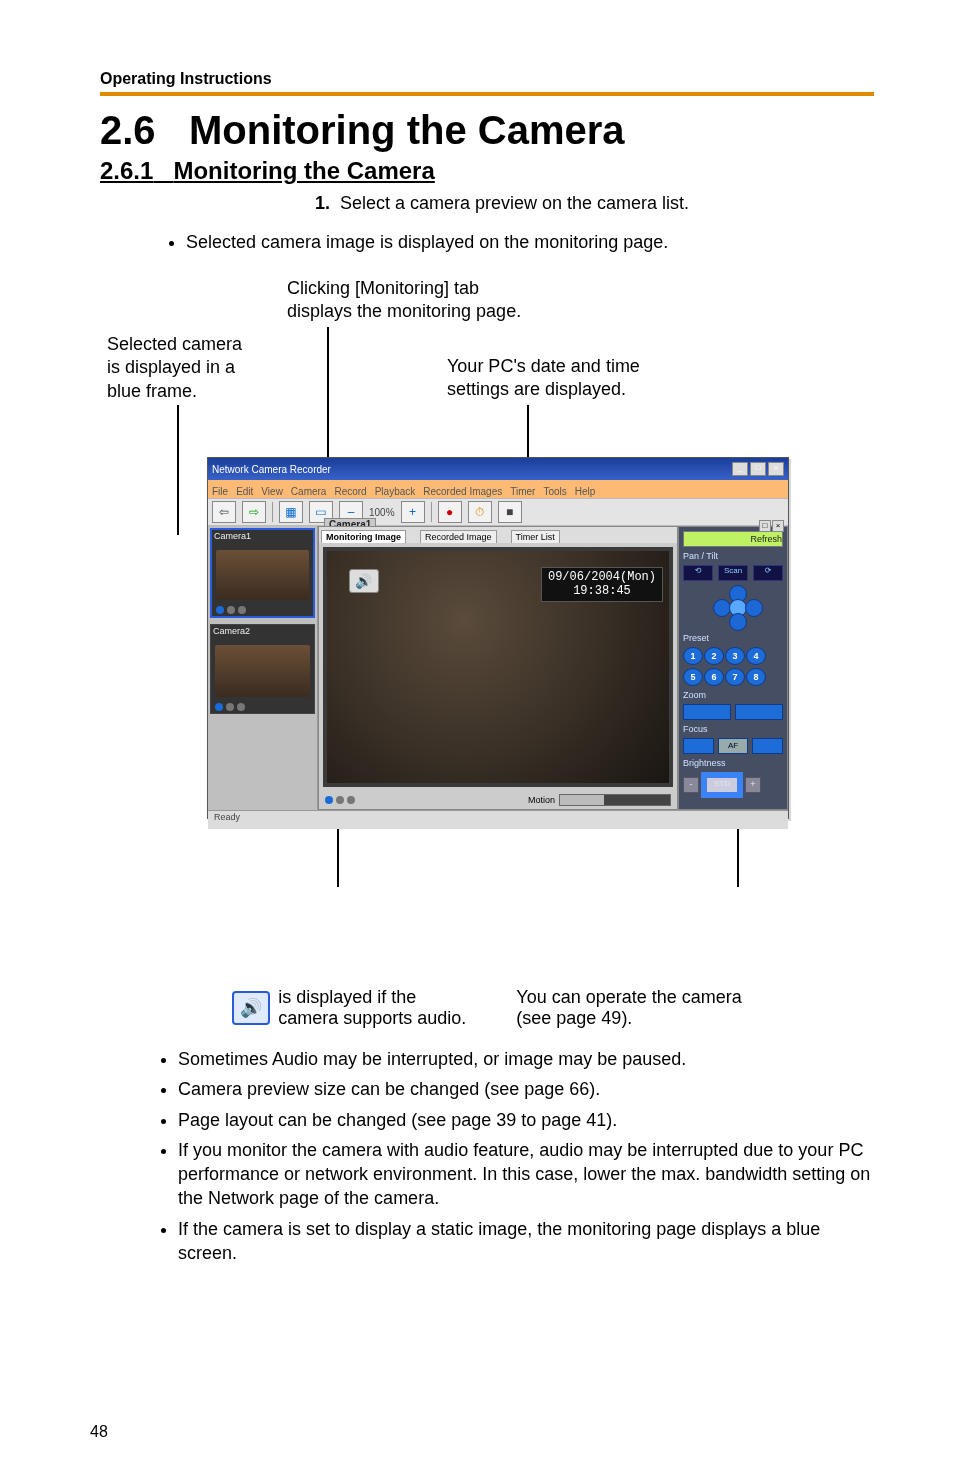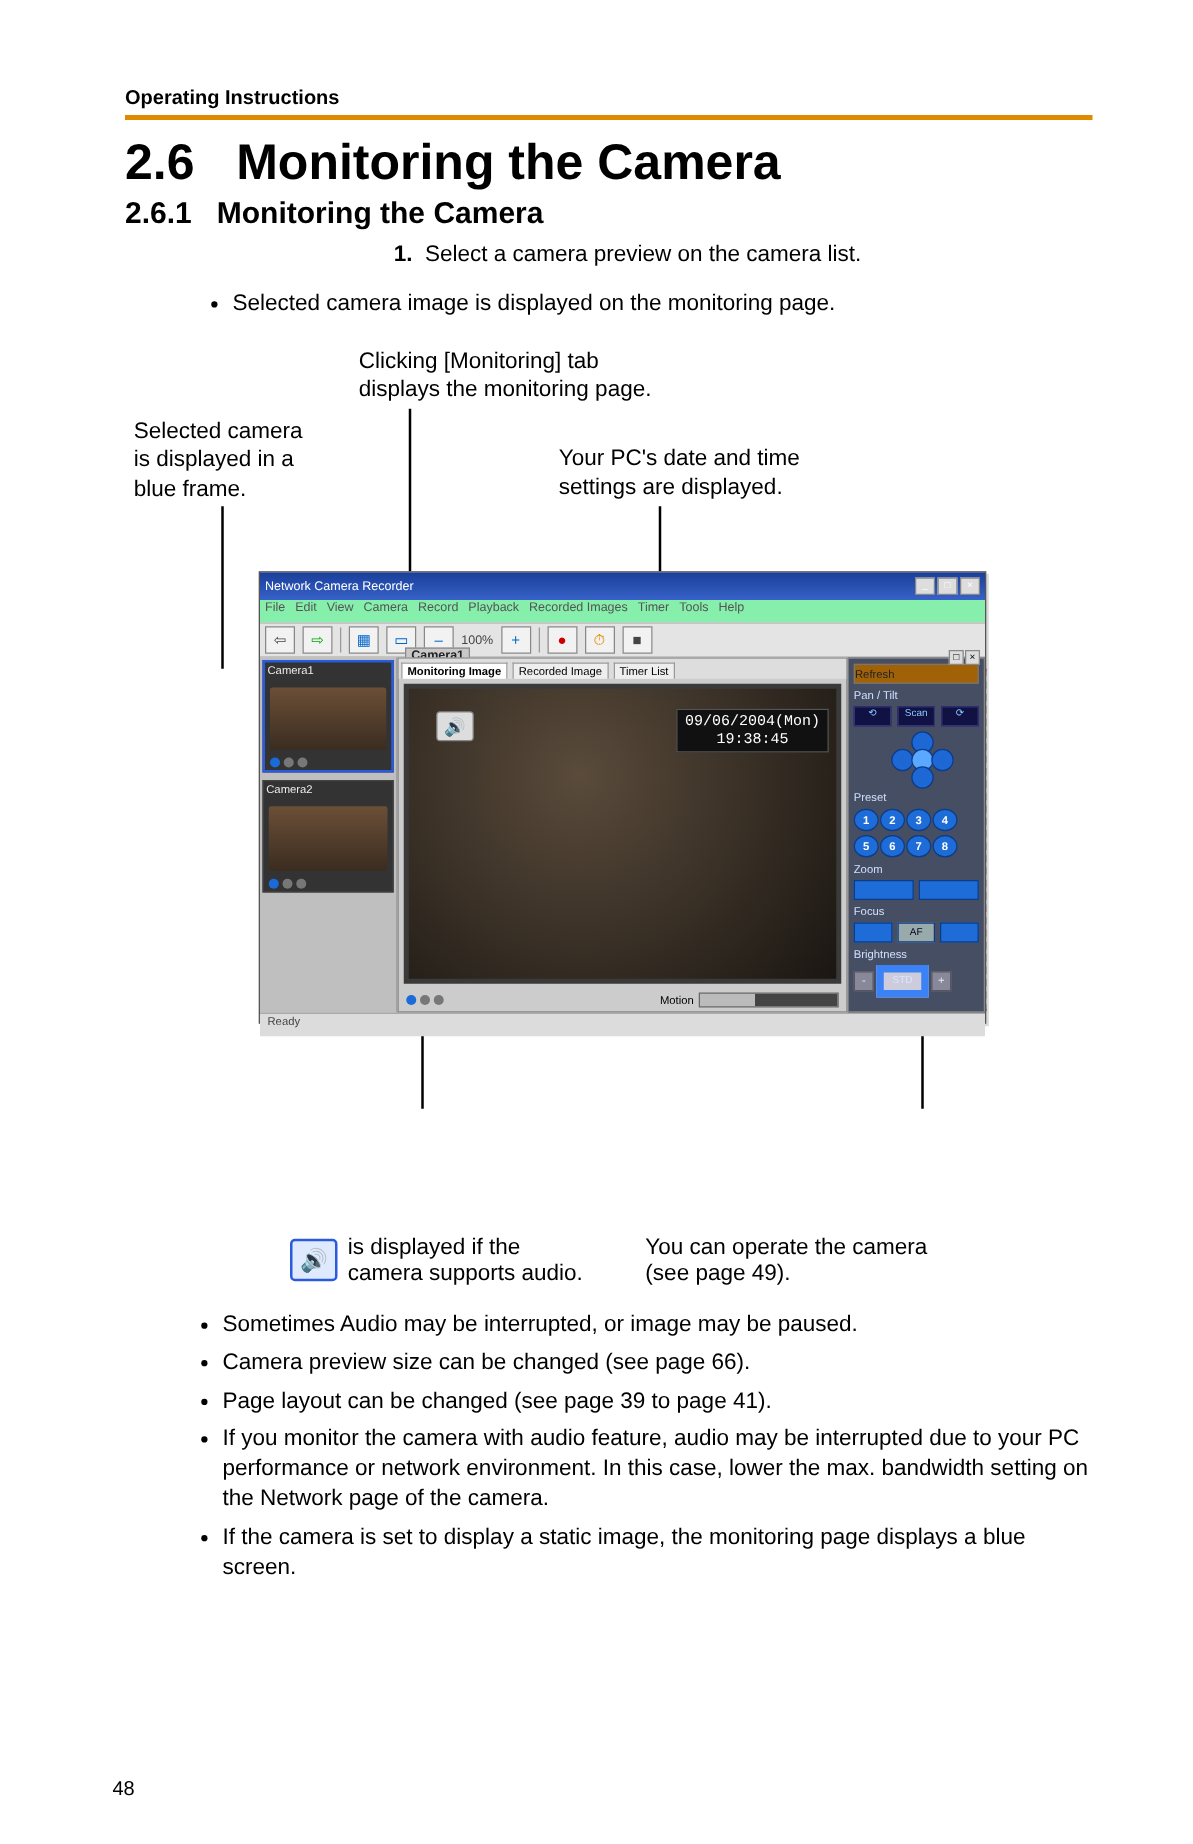--- a/index.html
+++ b/index.html
@@ -28,20 +28,21 @@
   }
   h1.section {
     font-size: 40px;
     font-weight: bold;
     margin: 6px 0 4px 0;
   }
   h2.subsection {
     font-size: 24px;
     font-weight: bold;
     margin: 4px 0 8px 0;
+    text-decoration: underline;
   }
   .step-wrap {
     margin-left: 30px;
   }
   .step-line {
     font-size: 18px;
     text-align: center;
   }
   .step-num {
     font-weight: bold;
@@ -90,27 +91,27 @@
   }
   .win-buttons {
     display: flex;
     gap: 2px;
   }
   .win-btn {
     width: 14px; height: 12px; background:#ddd; border:1px solid #888; font-size:8px; line-height:10px; text-align:center;
   }
   .menu-bar {
     height: 16px;
-    background: #86efac;
+    background: #fdba74;
     font-size: 10px;
     color: #555;
     padding: 1px 4px;
     display: flex;
     gap: 8px;
-    align-items: flex-start;
+    align-items: flex-end;
   }
   .tool-bar {
     height: 26px;
     background: #e4e4e4;
     border-top: 1px solid #bbb;
     border-bottom: 1px solid #bbb;
     display: flex;
     align-items: center;
     gap: 6px;
     padding: 0 4px;
@@ -166,21 +167,21 @@
   .dot{ width:8px;height:8px;border-radius:50%; background:#777;}
   .dot.b{ background:#1a6bd8;}
   .center-col{
     flex:1;
     display:flex; flex-direction:column;
     border:1px solid #888;
     background:#ccc;
     position:relative;
   }
   .tabs-row{
-    height:16px; font-size:9px; display:flex; padding:0 2px; align-items:flex-end; gap:4px;
+    height:16px; font-size:9px; display:flex; padding:0 2px; align-items:flex-end; gap:14px;
     background:#ddd;
   }
   .tab{
     padding:1px 4px; background:#eee; border:1px solid #999; border-bottom:none; font-size:9px;
   }
   .tab.sel{ background:#fff; font-weight:bold;}
   .mon-img {
     flex:1; margin:4px; background:#3a3a3a; position:relative; overflow:hidden;
   }
   .mon-img .scene{
@@ -216,21 +217,21 @@
     width:110px;
     border:1px solid #888;
     background:#454e62;
     color:#dfe6ff;
     font-size:9px;
     padding:4px;
     box-sizing:border-box;
     display:flex; flex-direction:column; gap:4px;
   }
   .right-col .rbtn{
-    background:#a16207; color:#222; border:1px solid #777; text-align:left; padding:2px 0; font-size:9px;
+    background:#bef264; color:#222; border:1px solid #777; text-align:right; padding:2px 0; font-size:9px;
   }
   .rc-label{ font-size:9px; color:#cfe0ff;}
   .arrow-cluster{
     position:relative; height:44px;
   }
   .arrow-cluster .abtn{
     position:absolute; width:16px; height:16px; border-radius:50%;
     background:#1e68d6; border:1px solid #0b3c8a;
   }
   .abtn.up{ top:0; left:46px;}

